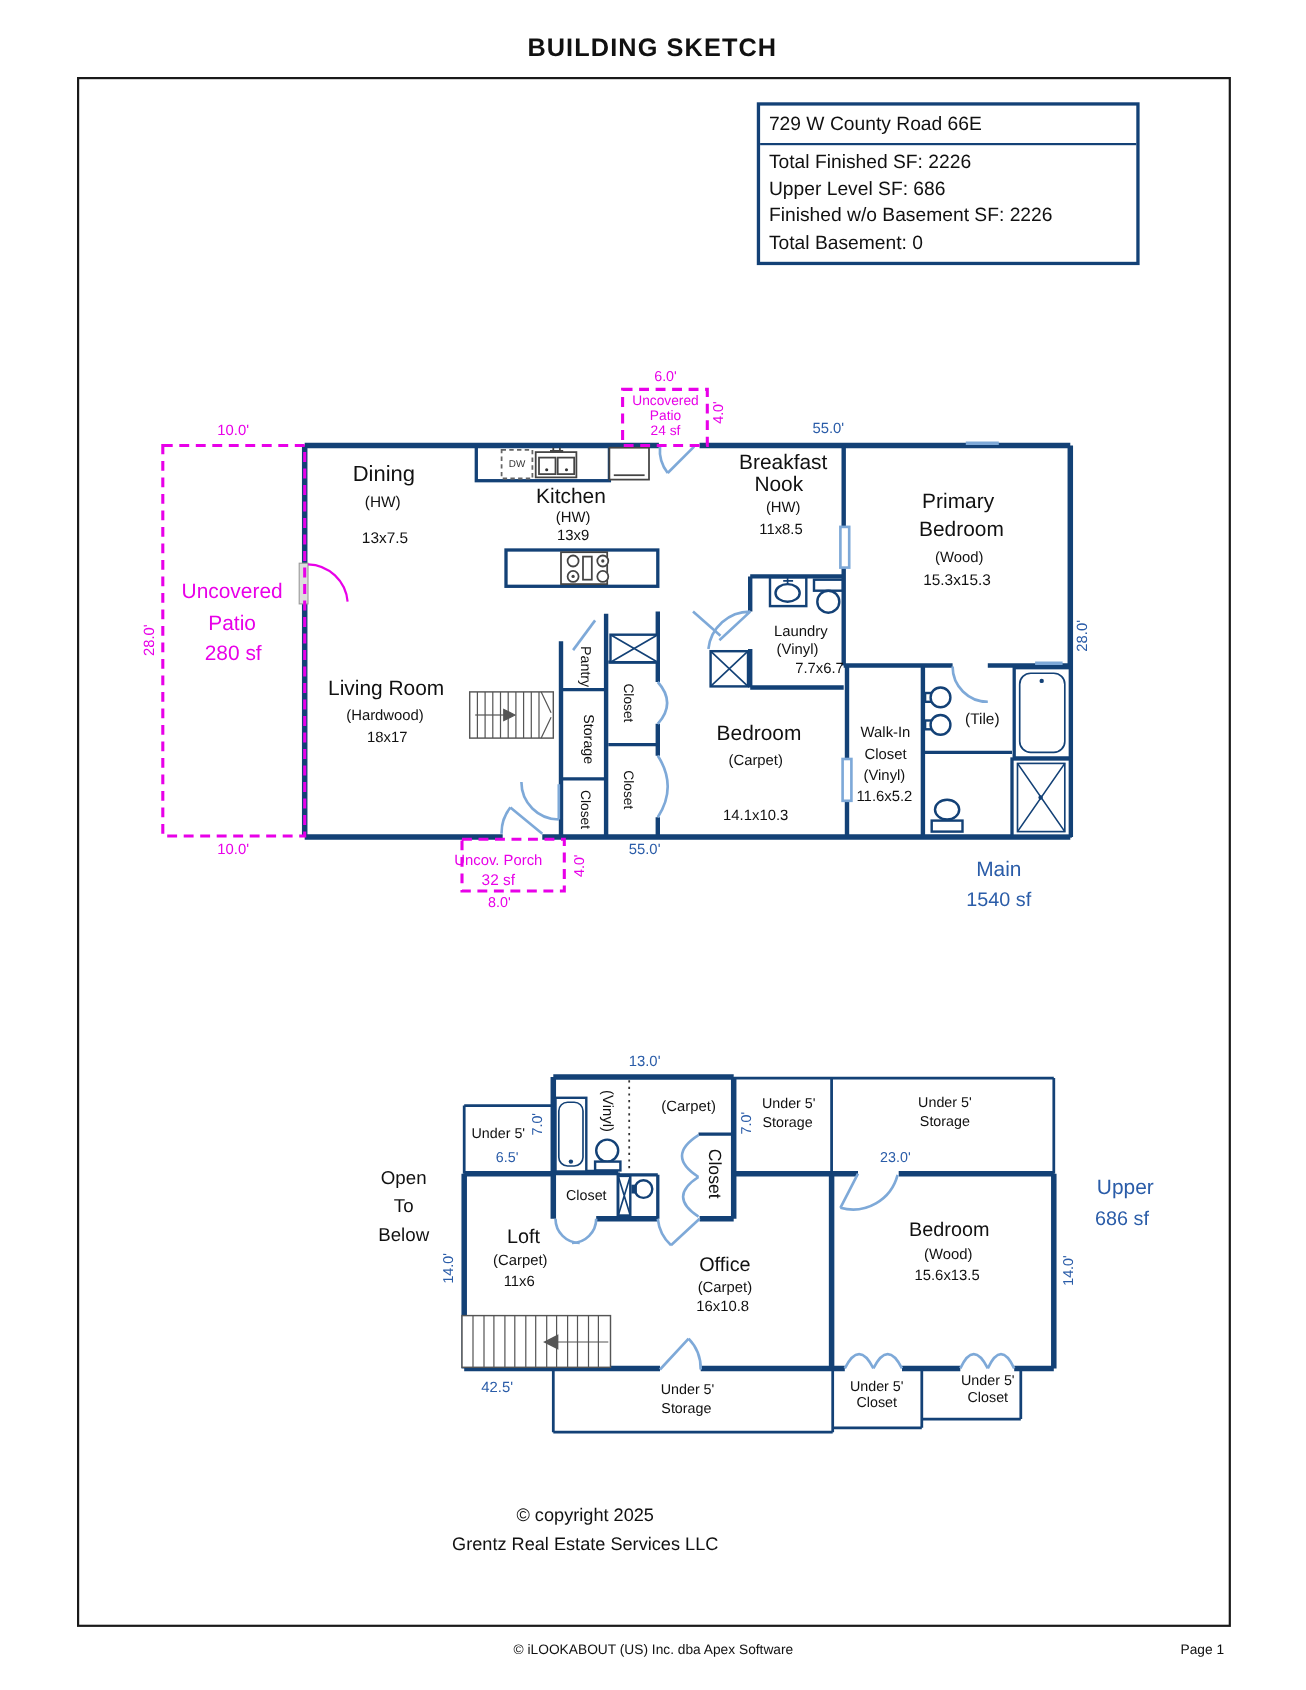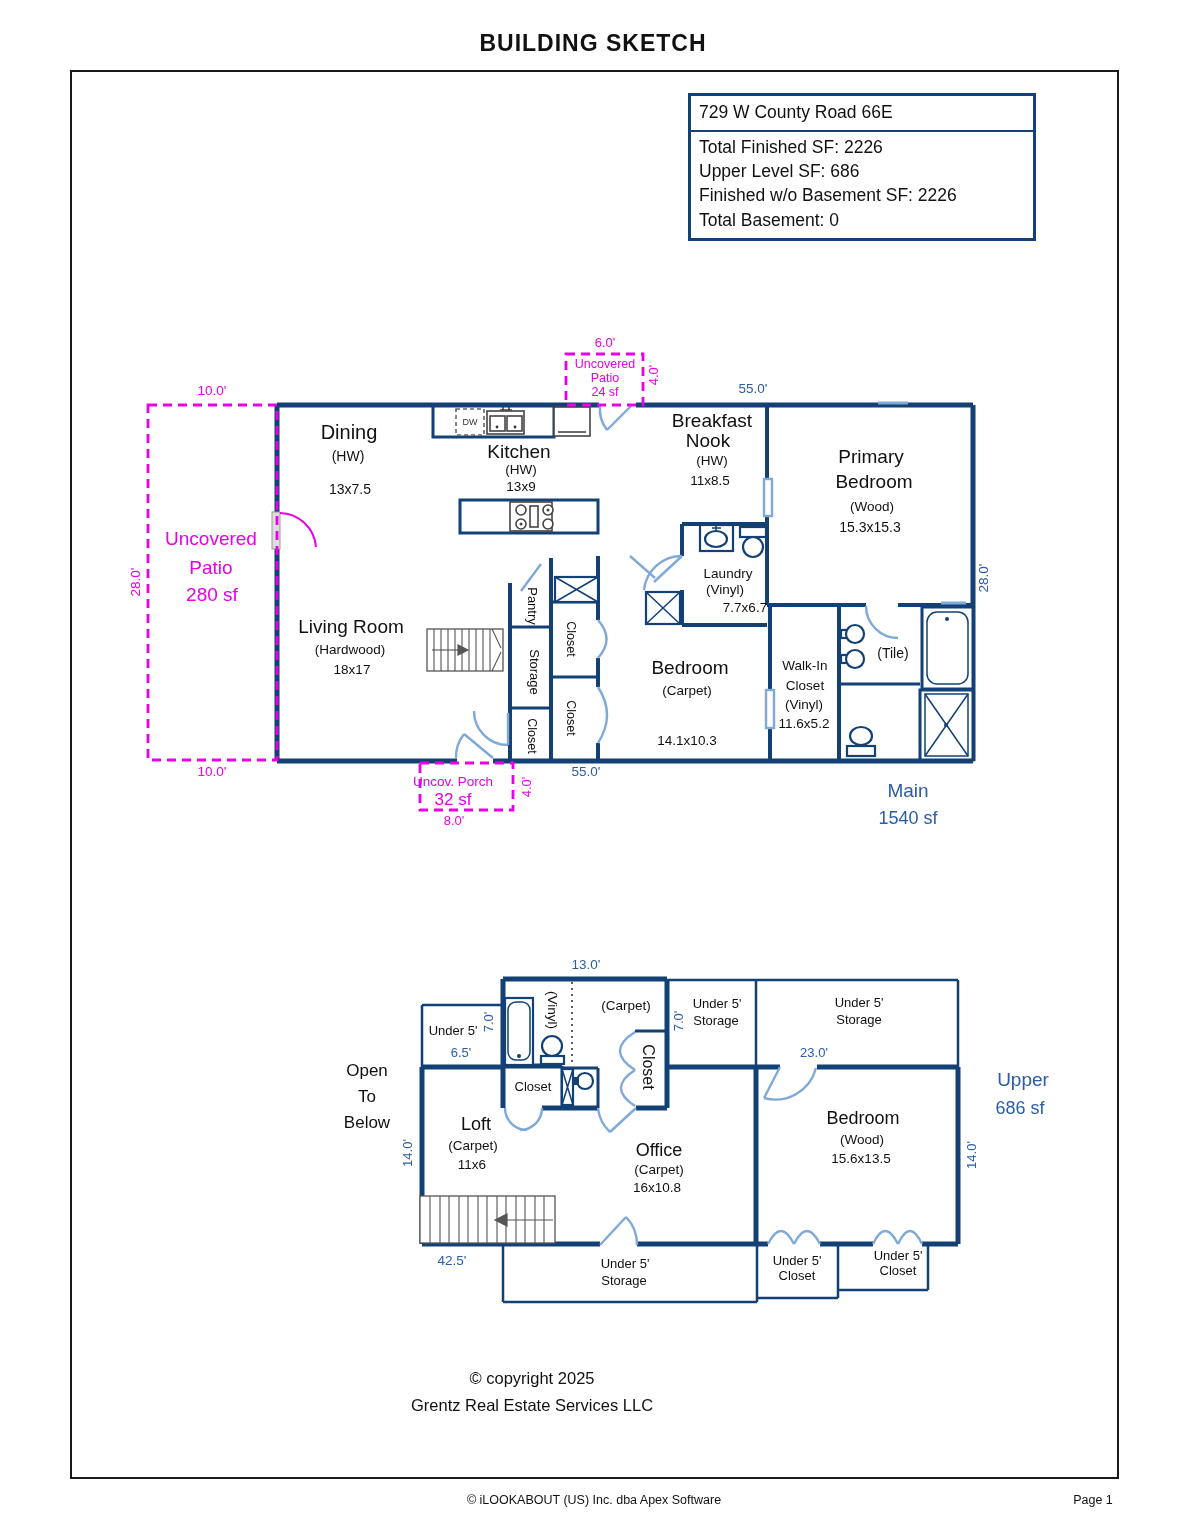--- a/index.html
+++ b/index.html
@@ -285,21 +285,21 @@
   <div class="lbl pk rm90" style="left:527px;top:787px;font-size:13px;">4.0'</div>
   <div class="lbl pk" style="left:454px;top:821px;font-size:13px;">8.0'</div>
 
   <div class="lbl pk" style="left:211px;top:539px;font-size:19px;">Uncovered</div>
   <div class="lbl pk" style="left:211px;top:568px;font-size:19px;">Patio</div>
   <div class="lbl pk" style="left:212px;top:595px;font-size:19px;">280 sf</div>
   <div class="lbl pk" style="left:605px;top:364px;font-size:12.5px;">Uncovered</div>
   <div class="lbl pk" style="left:605px;top:378px;font-size:12.5px;">Patio</div>
   <div class="lbl pk" style="left:605px;top:392px;font-size:12.5px;">24 sf</div>
   <div class="lbl pk" style="left:453px;top:782px;font-size:13.5px;">Uncov. Porch</div>
-  <div class="lbl pk" style="left:453px;top:800px;font-size:17px;">32 sf</div>
+  <div class="lbl pk" style="left:453px;top:800px;font-size:14px;">32 sf</div>
 
   <div class="lbl blu" style="left:908px;top:791px;font-size:19px;">Main</div>
   <div class="lbl blu" style="left:908px;top:818px;font-size:18px;">1540 sf</div>
 
   <div class="lbl blu" style="left:586px;top:965px;font-size:13.5px;">13.0'</div>
   <div class="lbl" style="left:453px;top:1031px;font-size:13px;">Under 5'</div>
   <div class="lbl blu" style="left:461px;top:1053px;font-size:13px;">6.5'</div>
   <div class="lbl blu rm90" style="left:489px;top:1022px;font-size:13px;">7.0'</div>
   <div class="lbl blu rm90" style="left:679px;top:1021px;font-size:13px;">7.0'</div>
   <div class="lbl r90" style="left:552px;top:1010px;font-size:13.5px;">(Vinyl)</div>

